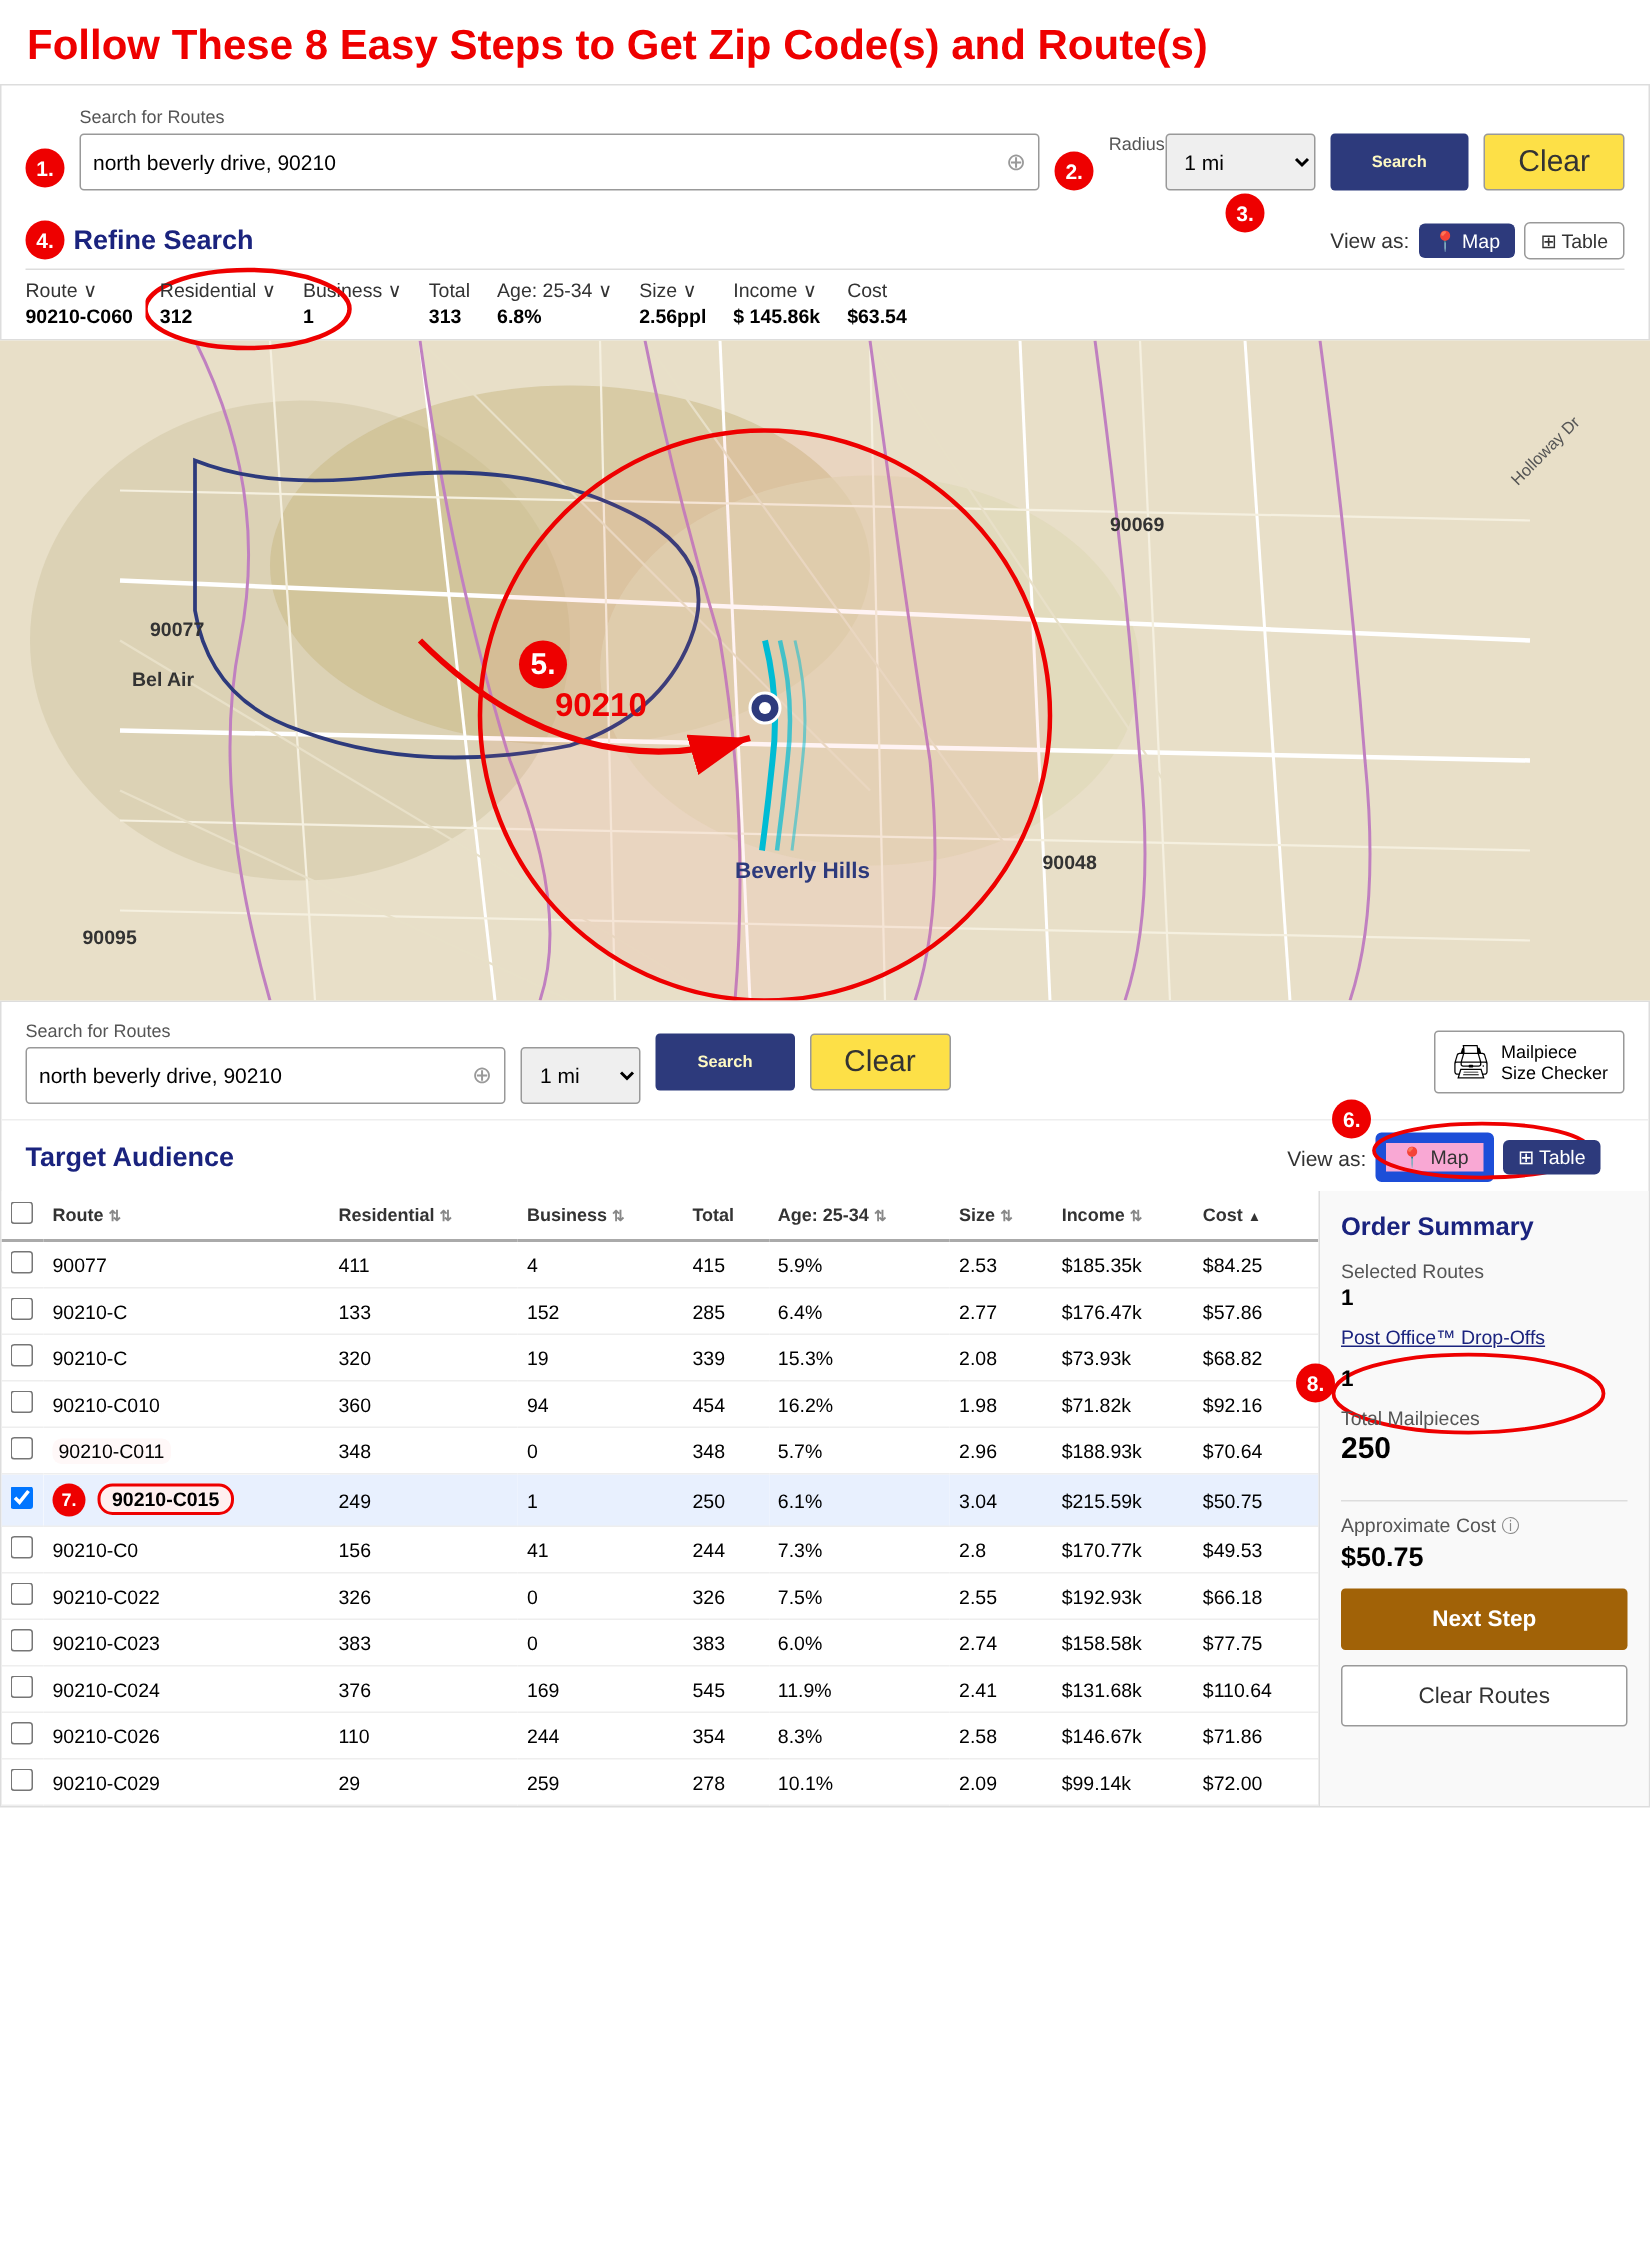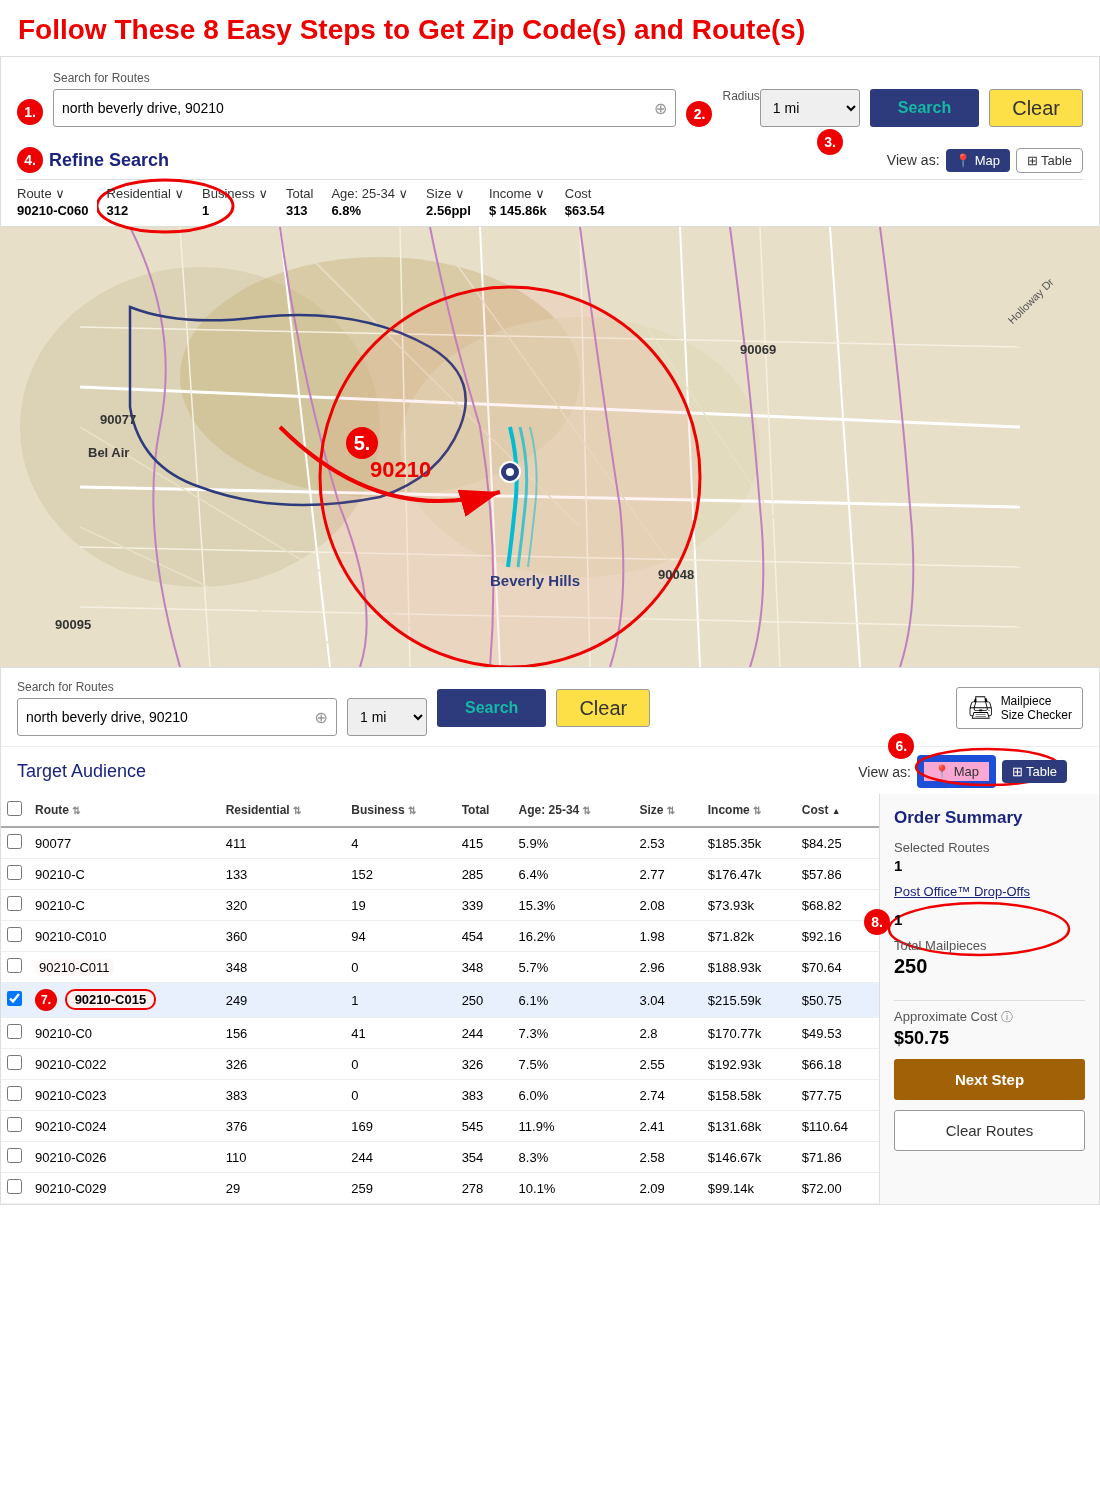--- a/index.html
+++ b/index.html
@@ -10,21 +10,21 @@
 
     
     .top-section { background: #fff; border: 1px solid #ddd; padding: 14px 16px 0; }
     .search-row { display: flex; align-items: flex-end; gap: 10px; margin-bottom: 10px; }
     .search-group { display: flex; flex-direction: column; flex: 1; }
     .search-label { font-size: 12px; color: #555; margin-bottom: 4px; }
     .search-input-wrap { display: flex; align-items: center; border: 1px solid #999; border-radius: 3px; background: #fff; padding: 0 8px; height: 38px; }
     .search-input-wrap input { border: none; outline: none; flex: 1; font-size: 14px; }
     .radius-group { display: flex; flex-direction: row; }
     .radius-select { border: 1px solid #999; border-radius: 3px; height: 38px; padding: 0 8px; font-size: 14px; min-width: 100px; }
-    .btn-search-top { background: #2d3a7c; color: #14b8a6; border: none; border-radius: 3px; height: 38px; padding: 0 28px; font-size: 16px; font-weight: bold; cursor: pointer; }
+    .btn-search-top { background: #2d3a7c; color: #fef9c3; border: none; border-radius: 3px; height: 38px; padding: 0 28px; font-size: 11px; font-weight: bold; cursor: pointer; }
     .btn-clear-top { background: #fde047; color: #333; border: 1px solid #999; border-radius: 3px; height: 38px; padding: 0 22px; font-size: 20px; cursor: pointer; }
 
     
     .refine-bar { display: flex; align-items: center; padding: 10px 0 6px; border-bottom: 1px solid #ddd; }
     .refine-title { font-size: 18px; font-weight: bold; color: #1a237e; flex: 0 0 auto; margin-right: auto; }
     .view-as { display: flex; align-items: center; gap: 6px; font-size: 14px; color: #333; }
     .view-map-btn { background: #2d3a7c; color: #fff; border: none; border-radius: 4px; padding: 4px 10px; font-size: 13px; cursor: pointer; display: flex; align-items: center; gap: 3px; }
     .view-table-btn { background: #fff; color: #333; border: 1px solid #999; border-radius: 4px; padding: 4px 10px; font-size: 13px; cursor: pointer; display: flex; align-items: center; gap: 3px; }
 
     
@@ -37,21 +37,21 @@
     .map-area { position: relative; width: 100%; height: 440px; background: #e8dfc8; overflow: hidden; }
     .map-svg { position: absolute; top: 0; left: 0; width: 100%; height: 100%; }
 
     
     .bottom-section { background: #fff; border: 1px solid #ddd; }
     .search-row2 { display: flex; align-items: center; gap: 10px; padding: 12px 16px 10px; border-bottom: 1px solid #eee; }
     .mailpiece-btn { margin-left: auto; background: #fff; border: 1px solid #999; border-radius: 3px; padding: 6px 10px; font-size: 12px; display: flex; align-items: center; gap: 6px; cursor: pointer; }
 
     
     .audience-header { display: flex; align-items: center; padding: 8px 16px 6px; }
-    .audience-title { font-size: 18px; font-weight: normal; color: #1a237e; flex: 1; }
+    .audience-title { font-size: 18px; font-weight: bold; color: #1a237e; flex: 1; }
     .view-as2 { display: flex; align-items: center; gap: 6px; font-size: 14px; color: #333; }
     .view-map-btn2 { background: #f9a8d4; color: #333; border: 7px solid #1d4ed8; border-radius: 4px; padding: 2px 10px; font-size: 13px; cursor: pointer; }
     .view-table-btn2 { background: #2d3a7c; color: #fff; border: none; border-radius: 4px; padding: 4px 10px; font-size: 13px; cursor: pointer; display: flex; align-items: center; gap: 3px; }
 
     
     .main-layout { display: flex; padding: 0; }
     .table-area { flex: 1; overflow: hidden; }
     .order-panel { width: 220px; min-width: 220px; background: #f9f9f9; border-left: 1px solid #ddd; padding: 14px; }
 
     
@@ -234,21 +234,21 @@
         <polygon points="0 0, 10 3.5, 0 7" fill="#e00"></polygon>
       </marker>
     </defs>
   </svg>
 
   <span class="map-label" style="left:100px; top:185px;">90077</span>
   <span class="map-label" style="left:88px; top:218px;">Bel Air</span>
   <span class="map-label-red" style="left:370px; top:230px;">90210</span>
   <span class="map-label-lg" style="left:490px; top:345px; font-size:15px; color:#2d3a7c;">Beverly Hills</span>
   <span class="map-label" style="left:55px; top:390px;">90095</span>
-  <span class="map-label" style="left:658px; top:340px;">90048</span>
+  <span class="map-label" style="left:695px; top:340px;">90048</span>
   <span class="map-label" style="left:740px; top:115px;">90069</span>
   <span style="position:absolute; font-size:11px; color:#555; right:40px; top:68px; transform:rotate(-45deg);">Holloway Dr</span>
   <span class="step-num" style="position:absolute; left:346px; top:200px; font-size:20px; width:32px; height:32px; line-height:32px;">5.</span>
 </div>
 
 <div class="bottom-section">
 
   <div class="search-row2">
     <div class="search-group" style="max-width:320px;">
       <span class="search-label">Search for Routes</span>

